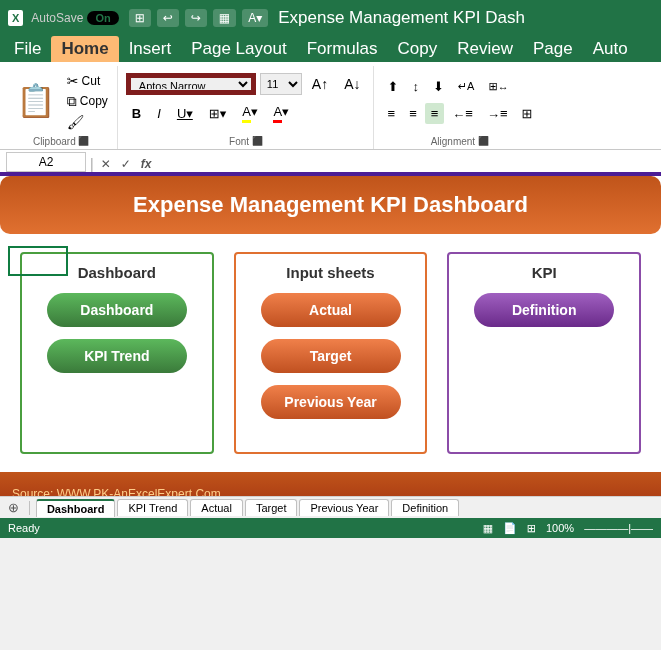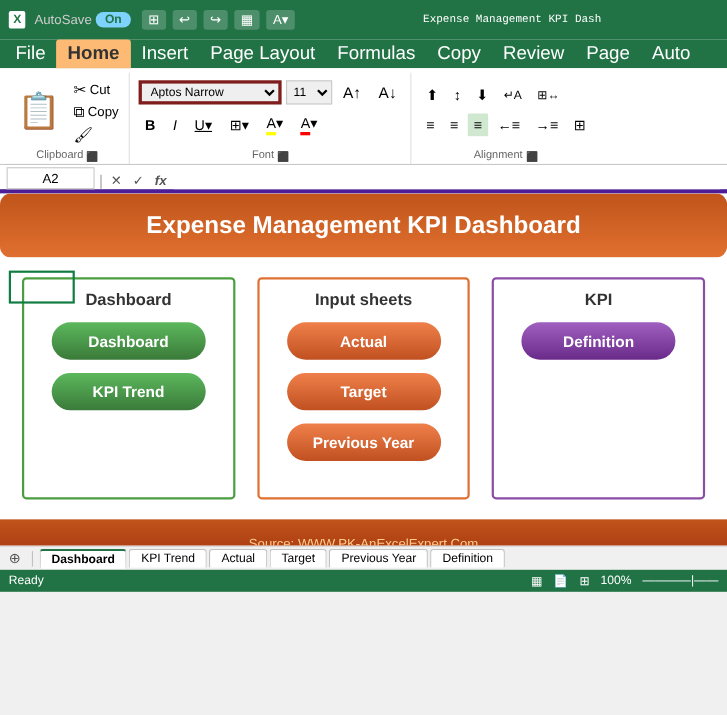--- a/index.html
+++ b/index.html
@@ -19,43 +19,42 @@
       background: #fff;
       color: #217346;
       font-weight: bold;
       font-size: 11px;
       padding: 2px 4px;
       border-radius: 2px;
       margin-right: 8px;
     }
     .autosave-label { color: #ccc; font-size: 12px; margin-right: 4px; }
     .toggle-on {
-      background: #7dd3fc;
+      background: #000000;
       color: #217346;
       border-radius: 10px;
       padding: 1px 8px;
       font-size: 11px;
       font-weight: bold;
       margin-right: 10px;
     }
     .title-bar-icons { display: flex; gap: 6px; margin-right: 10px; }
     .title-bar-icon {
       background: rgba(255,255,255,0.2);
       border-radius: 3px;
       padding: 2px 6px;
       font-size: 12px;
       color: white;
       cursor: pointer;
     }
     .title-center {
       flex: 1;
-      text-align: center;
-      font-size: 10px;
+      text-align: left;
+      font-size: 17px;
       font-weight: 400;
-      font-family: Liberation Mono, monospace;
     }
 
     
     .ribbon-tabs {
       background: #217346;
       display: flex;
       height: 26px;
       align-items: flex-end;
       padding: 0 4px;
     }
@@ -96,21 +95,21 @@
       align-items: center;
       flex: 1;
       gap: 4px;
     }
     .ribbon-group-label {
       font-size: 10px;
       color: #666;
       margin-top: 2px;
       text-align: center;
       display: flex;
-      align-items: center;
+      align-items: flex-start;
       gap: 3px;
     }
     .ribbon-btn {
       display: flex;
       flex-direction: column;
       align-items: center;
       cursor: pointer;
       padding: 2px 4px;
       border-radius: 2px;
       font-size: 11px;
@@ -134,21 +133,21 @@
     .font-group {
       min-width: 180px;
     }
     .font-row {
       display: flex;
       align-items: center;
       gap: 4px;
       margin-bottom: 3px;
     }
     .font-select {
-      border: 3px solid #7f1d1d;
+      border: 5px solid #7f1d1d;
       font-size: 11px;
       padding: 1px 4px;
       width: 130px;
       height: 22px;
     }
     .font-size-select {
       border: 1px solid #c8c8c8;
       font-size: 11px;
       padding: 1px 2px;
       width: 42px;
@@ -293,21 +292,21 @@
     
     .sheet-footer {
       background: linear-gradient(to bottom, #c0541a, #a03010);
       color: #ffcc88;
       text-align: right;
       padding: 6px 12px;
       font-size: 12px;
       height: 44px;
       display: flex;
       align-items: center;
-      justify-content: center;
+      justify-content: flex-start;
     }
 
     
     .sheet-tabs {
       background: #f0f0f0;
       border-top: 1px solid #d0d0d0;
       display: flex;
       align-items: center;
       height: 22px;
       padding: 0 4px;

